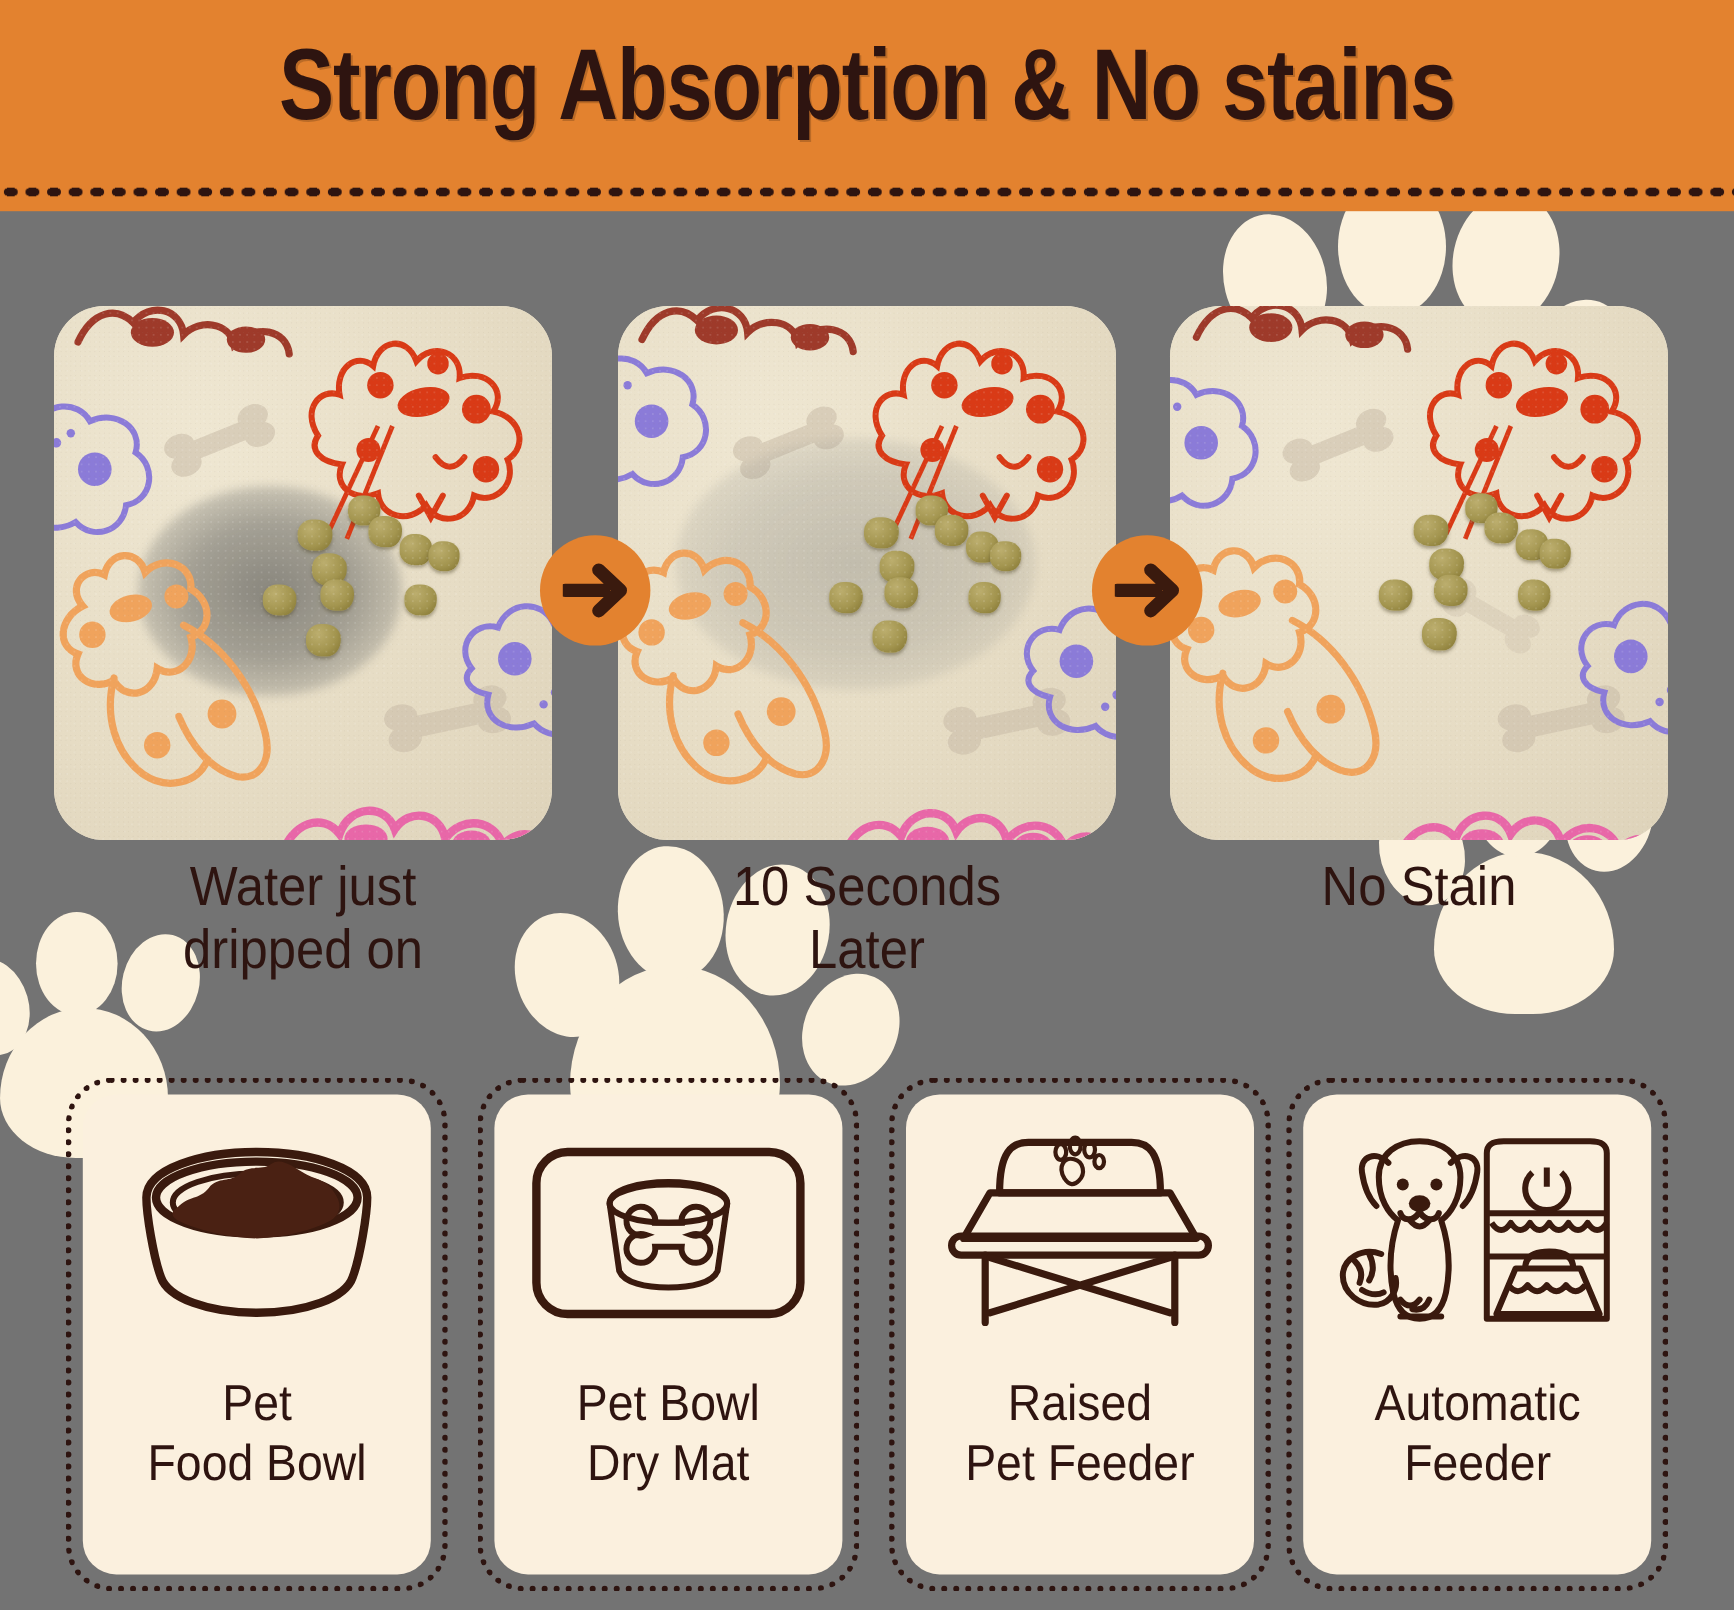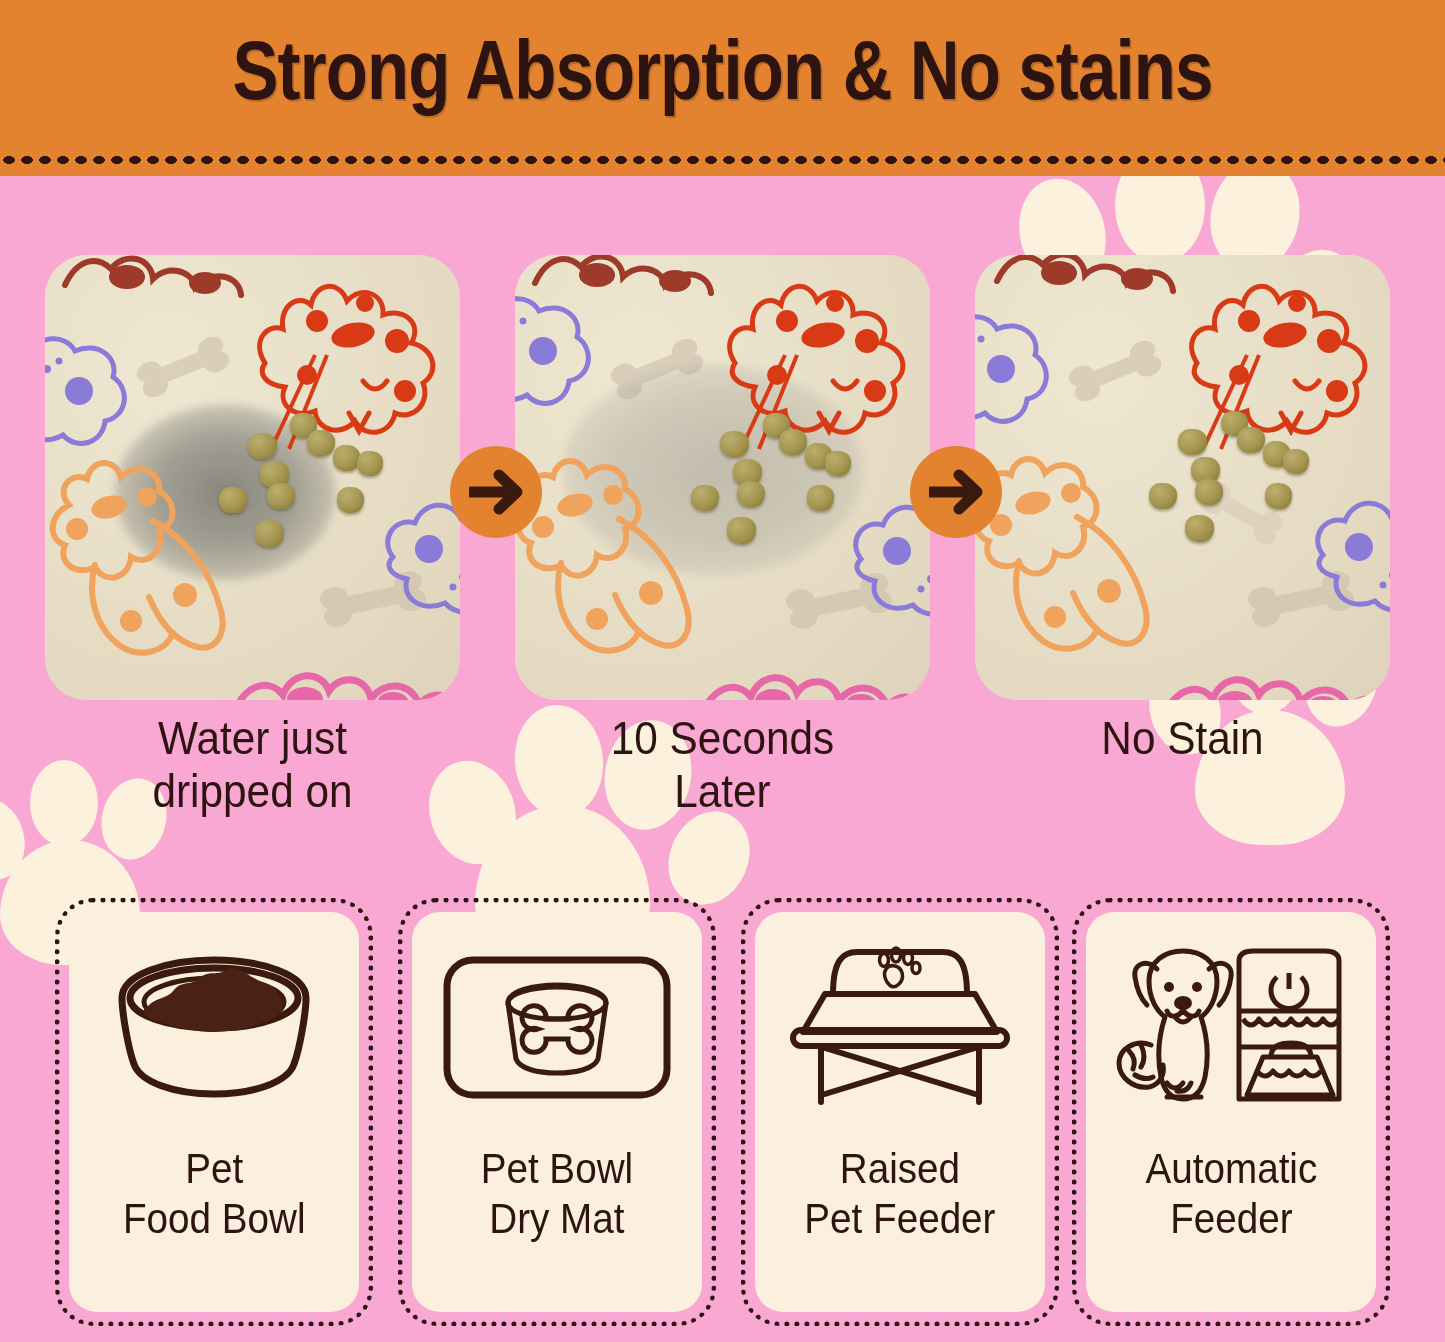--- a/index.html
+++ b/index.html
@@ -2,21 +2,21 @@
 <html><head>
 <meta charset="utf-8">
 <style>
   html,body{margin:0;padding:0;}
   body{
     width:1445px;height:1342px;
     background:#ffffff;
     font-family:"Liberation Sans", sans-serif;
     overflow:hidden;position:relative;
   }
-  .page{position:absolute;inset:0;overflow:hidden;background:#f9a8d4;}
+  .page{position:absolute;inset:0;overflow:hidden;background:#737373;}
 
   
   .paw-layer{position:absolute;inset:0;pointer-events:none;z-index:0;}
   .paw{position:absolute;}
   .paw .pad{position:absolute;background:#FBF1DC;border-radius:50% 50% 45% 45%/60% 60% 40% 40%;}
   .paw .toe{position:absolute;background:#FBF1DC;border-radius:50%;}
 
   
   .header{
     position:absolute;left:0;top:0;width:1445px;height:176px;

